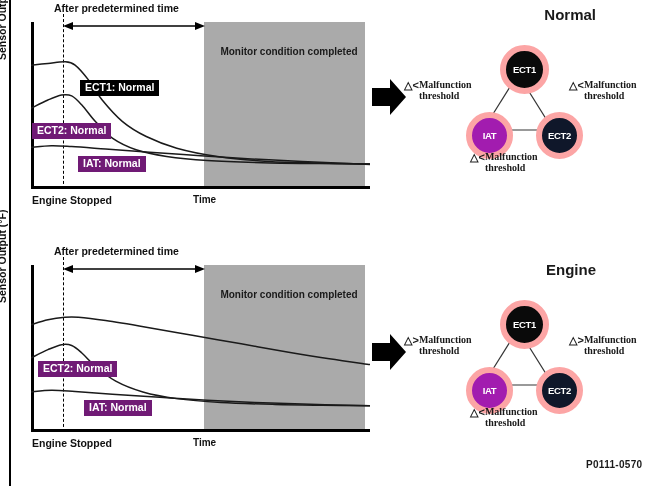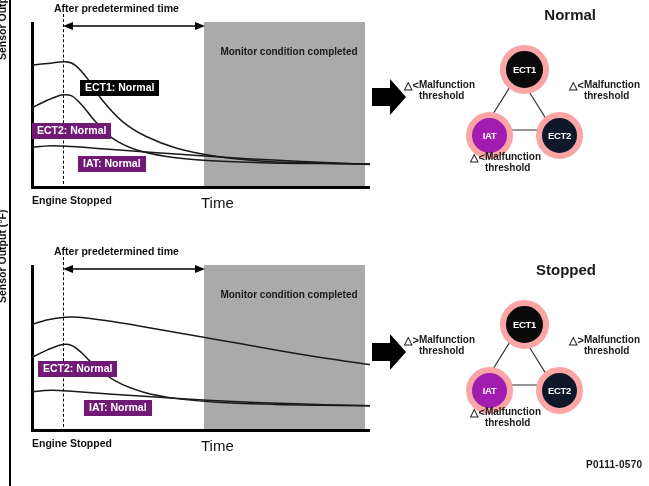--- a/index.html
+++ b/index.html
@@ -52,23 +52,22 @@
     white-space:nowrap;
   }
   .apt-arrow{
     position:absolute;left:37px;top:12px;width:142px;height:12px;
   }
   .xtick-engine{
     position:absolute;left:6px;top:186px;font-size:10.5px;font-weight:bold;
     white-space:nowrap;
   }
   .xtick-time{
-    position:absolute;left:167px;top:186px;font-size:15px;font-weight:normal;
-    white-space:nowrap;
-    margin-left:8px;
+    position:absolute;left:167px;top:186px;font-size:10px;font-weight:bold;
+    white-space:nowrap;
   }
   .curves{position:absolute;left:5px;top:14px;width:339px;height:166px;}
 
   
   .chip{
     position:absolute;color:#fff;font-size:10.5px;font-weight:bold;
     padding:2px 5px 2.5px 5px;white-space:nowrap;line-height:11px;
   }
   .chip-ect1{background:#000000;}
   .chip-ect2{background:#701a75;}
@@ -93,21 +92,21 @@
   .node-ect1{background:#0a0a0a;}
   .node-iat{background:#a21caf;}
   .node-ect2{background:#0f172a;}
 
   .thr{
     position:absolute;display:flex;align-items:flex-start;
     font-size:10px;font-weight:bold;color:#1a1a1a;white-space:nowrap;
     line-height:10.5px;
   }
   .thr .sym{font-size:11px;margin-right:1px;letter-spacing:-1px;}
-  .thr .txt{display:block;}
+  .thr .txt{display:block;font-family:Liberation Serif, serif;}
 
   .footer-code{
     position:absolute;left:586px;top:459px;font-size:10px;font-weight:bold;
     color:#1a1a1a;letter-spacing:0.3px;
   }
 </style>
 </head>
 <body>
 
 <div class="page-frame">
@@ -224,21 +223,21 @@
 
       <div class="xtick-engine">Engine Stopped</div>
       <div class="xtick-time">Time</div>
     </div>
 
     <svg class="big-arrow" style="left:372px;top:90px;" viewBox="0 0 34 38">
       <polygon points="0,10 18,10 18,1 34,19 18,37 18,28 0,28" fill="#000"></polygon>
     </svg>
 
     <div class="tri" style="left:392px;top:14px;">
-      <div class="tri-title">Stopped</div>
+      <div class="tri-title">Engine</div>
 
       <svg class="tri-svg" width="270" height="200">
         <line x1="126" y1="72" x2="91" y2="128" stroke="#333" stroke-width="1.2"></line>
         <line x1="126" y1="72" x2="161" y2="128" stroke="#333" stroke-width="1.2"></line>
         <line x1="91" y1="128" x2="161" y2="128" stroke="#777" stroke-width="1.4"></line>
       </svg>
 
       <div class="node node-ect1" style="left:108px;top:43px;width:37px;height:37px;font-size:9.5px;">ECT1</div>
       <div class="node node-iat" style="left:74px;top:110px;width:35px;height:35px;font-size:9.5px;">IAT</div>
       <div class="node node-ect2" style="left:144px;top:110px;width:35px;height:35px;font-size:9.5px;">ECT2</div>

